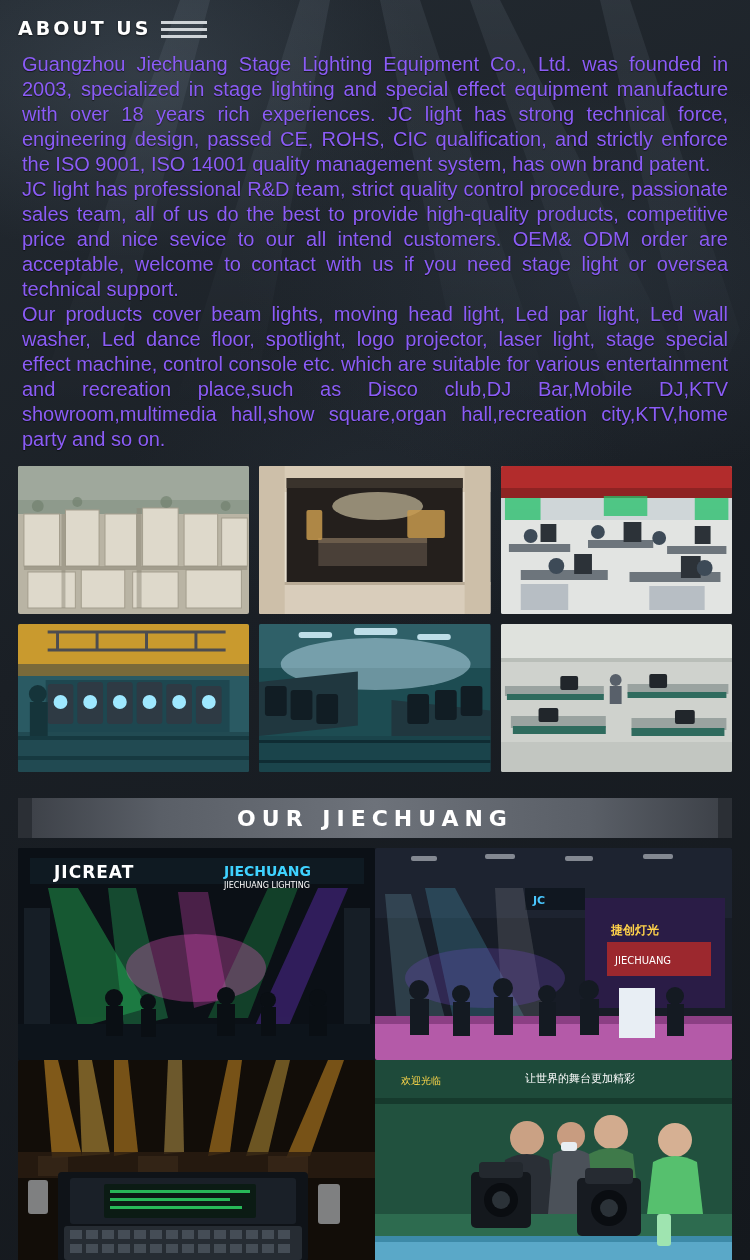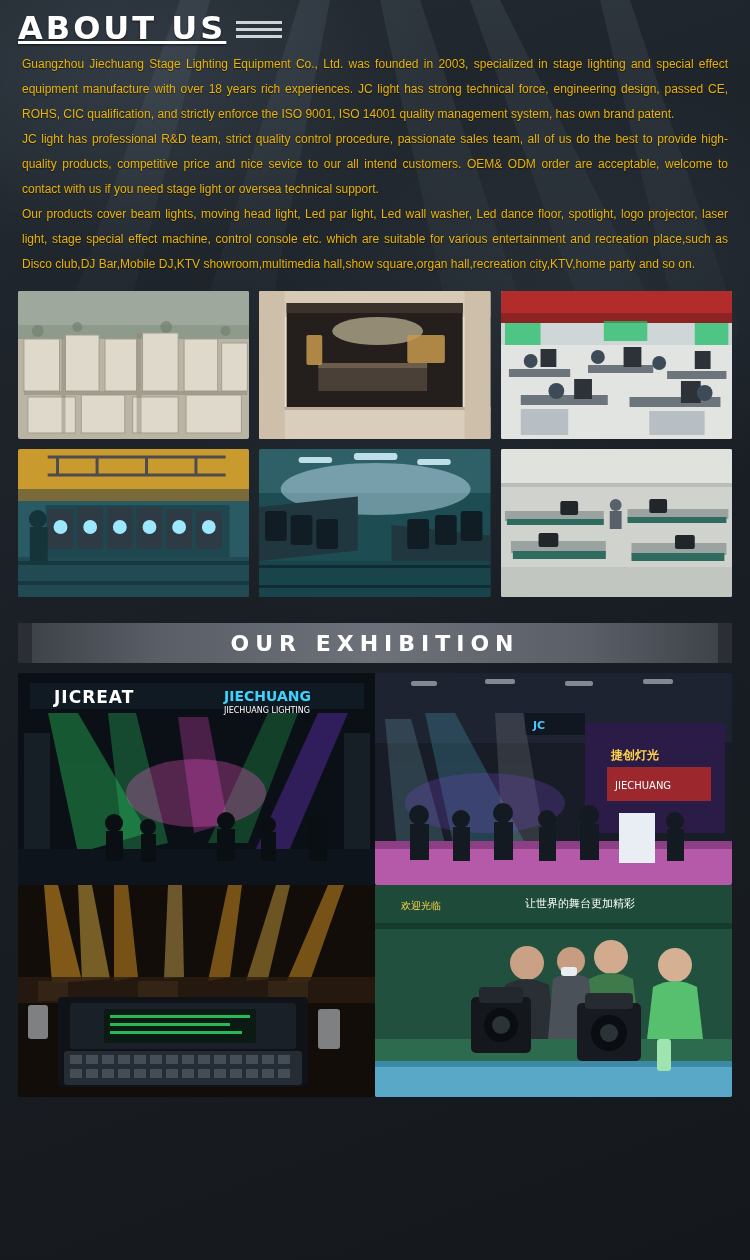--- a/index.html
+++ b/index.html
@@ -35,46 +35,45 @@
   .page { position: relative; z-index: 2; padding: 0 18px; }
 
   
   .about-head {
     display: flex;
     align-items: center;
     padding-top: 10px;
     height: 46px;
   }
   .about-title {
-    font-size: 32px;
+    font-size: 19px;
     font-weight: bold;
     letter-spacing: 3px;
     color: #ffffff;
     font-family: "DejaVu Sans", sans-serif;
     text-shadow: 0 1px 2px rgba(0,0,0,.6);
-    text-decoration: underline;
   }
   .title-lines {
     margin-left: 10px;
     margin-top: 2px;
     display: flex;
     flex-direction: column;
     gap: 4px;
   }
   .title-lines i { display: block; height: 3px; background: #cfd4d8; }
   .title-lines i:nth-child(1) { width: 46px; }
   .title-lines i:nth-child(2) { width: 46px; }
   .title-lines i:nth-child(3) { width: 46px; }
 
   
   .about-body { padding: 6px 4px 0 4px; }
   .about-body p {
-    font-size: 12px;
+    font-size: 20px;
     line-height: 25px;
-    color: #eab308;
+    color: #8b5cf6;
     text-align: justify;
     font-family: "Liberation Sans", sans-serif;
     text-shadow: 0 1px 1px rgba(0,0,0,.55);
   }
 
   
   .photo-grid {
     display: grid;
     grid-template-columns: repeat(3, 1fr);
     gap: 10px;
@@ -359,21 +358,21 @@
         <rect y="118" width="234" height="30" fill="#c2c6c1"></rect>
         <g fill="#58606a">
             <circle cx="116" cy="56" r="6"></circle>
             <rect x="110" y="62" width="12" height="18"></rect>
           </g>
       </svg>
     </div>
   </div>
 
   <div class="exh-banner">
-    <div class="exh-title">OUR EXHIBITION</div>
+    <div class="exh-title">OUR JIECHUANG</div>
   </div>
 
   <div class="exh-grid">
 
     <div class="exh">
       <svg width="100%" height="100%" viewBox="0 0 357 212" preserveAspectRatio="none">
         <rect width="357" height="212" fill="#0b1016"></rect>
         <rect x="12" y="10" width="334" height="26" fill="#0f1a22"></rect>
         <text x="36" y="30" fill="#ffffff" font-family="DejaVu Sans, sans-serif" font-size="17" font-weight="bold" letter-spacing="1">JICREAT</text>
         <text x="206" y="28" fill="#3fd2ff" font-family="DejaVu Sans, sans-serif" font-size="14" font-weight="bold">JIECHUANG</text>

